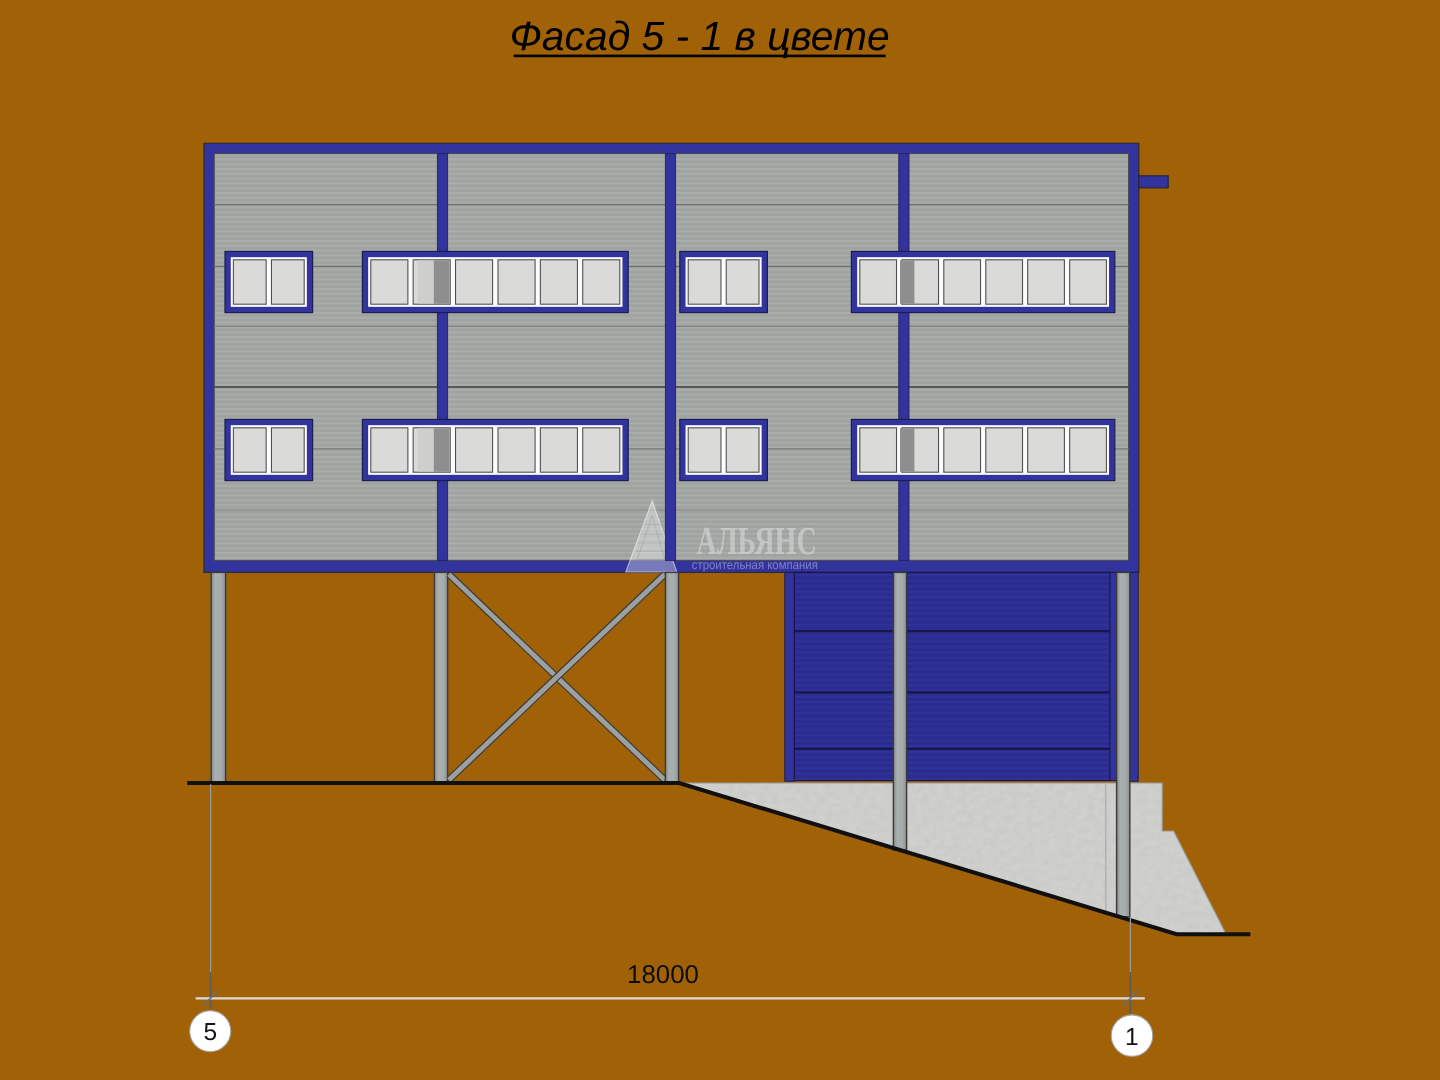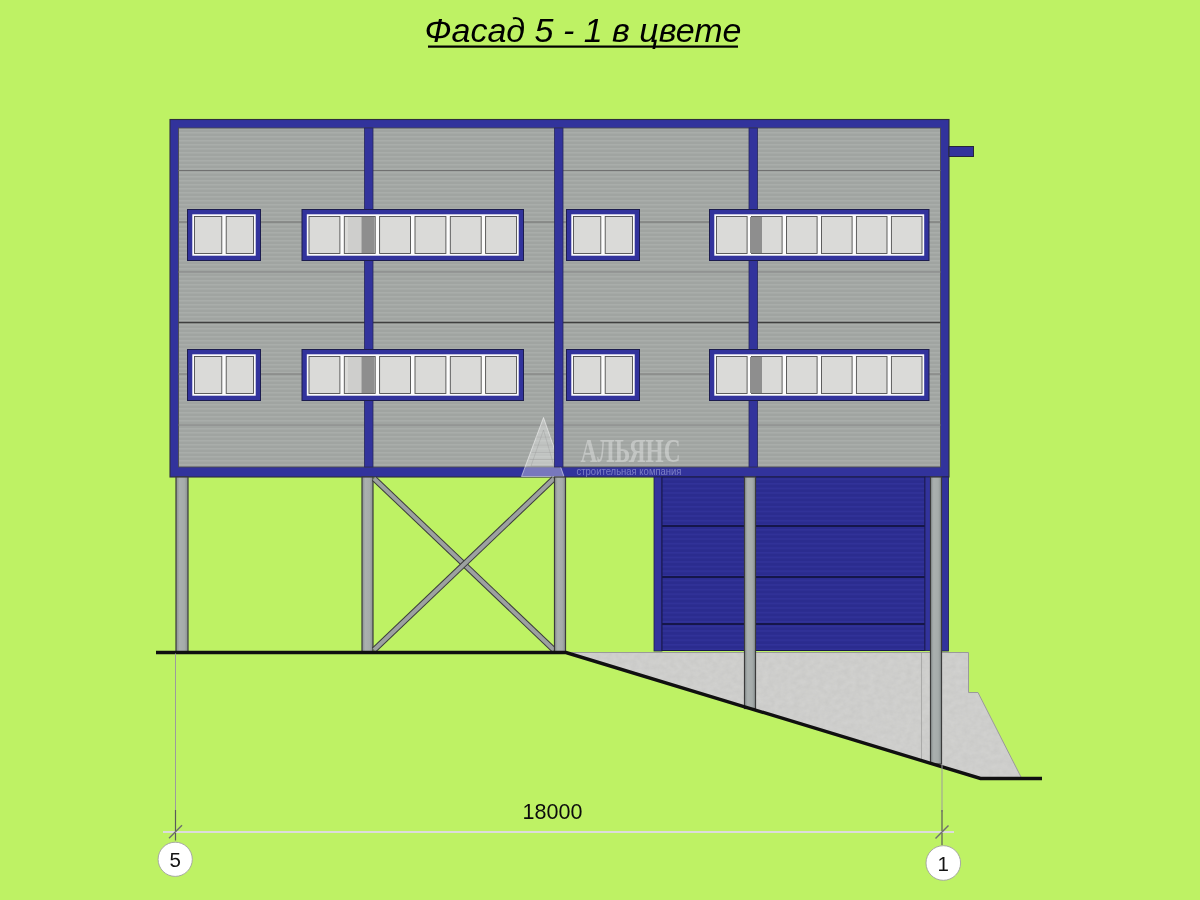--- a/index.html
+++ b/index.html
@@ -1,16 +1,16 @@
 <!DOCTYPE html>
 <html><head>
 <meta charset="utf-8">
 <style>
   html,body{margin:0;padding:0;background:#ffffff;width:1200px;height:900px;overflow:hidden;}
-  .page{position:relative;width:1200px;height:900px;background:#bef264;font-family:"Liberation Sans",sans-serif;text-align:right;}
+  .page{position:relative;width:1200px;height:900px;background:#a16207;font-family:"Liberation Sans",sans-serif;text-align:right;}
 </style>
 </head>
 <body>
 <div class="page">
 <svg width="1200" height="900" viewBox="0 0 1200 900" xmlns="http://www.w3.org/2000/svg">
 <defs>
   <pattern id="sid" width="10" height="4" patternUnits="userSpaceOnUse">
     <rect width="10" height="4" fill="#A0A4A1"></rect>
     <rect width="10" height="1.6" y="0" fill="#A9ADAA"></rect>
   </pattern>

